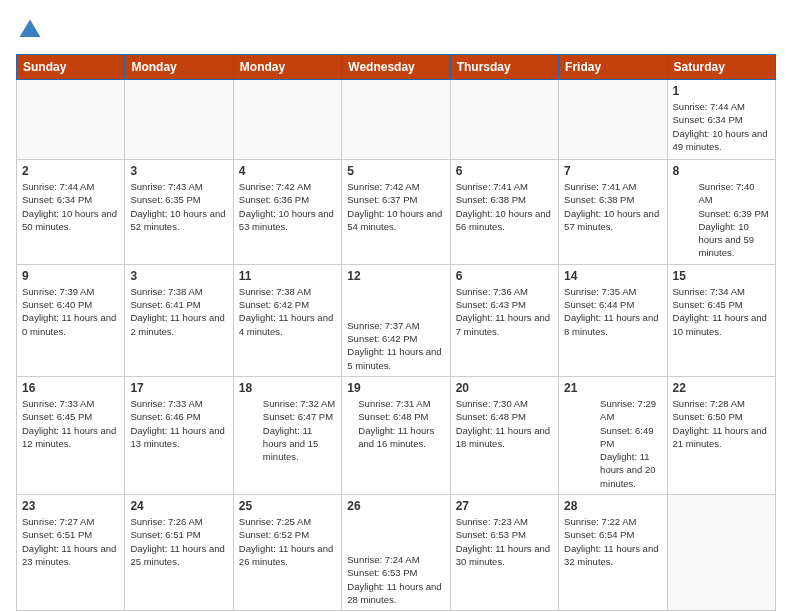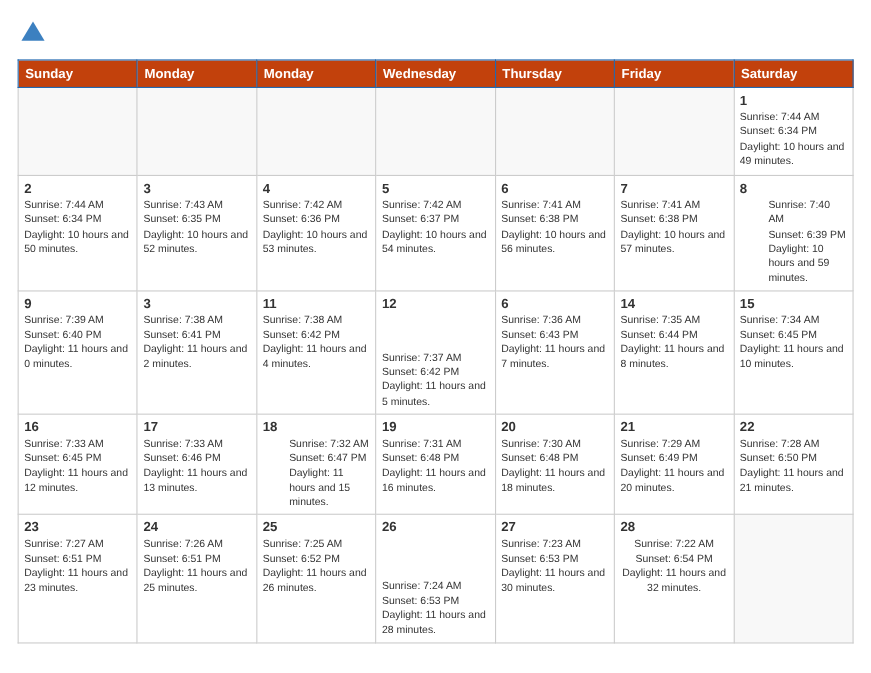--- a/index.html
+++ b/index.html
@@ -233,33 +233,33 @@
 Daylight: 11 hours and 13 minutes.</div>
         </td>
         <td>
           <span class="day-num">18</span>
           <div class="day-info" style="white-space: pre-line; margin-left: 24px;">Sunrise: 7:32 AM
 Sunset: 6:47 PM
 Daylight: 11 hours and 15 minutes.</div>
         </td>
         <td>
           <span class="day-num">19</span>
-          <div class="day-info" style="white-space: pre-line;">Sunrise: 7:31 AM
+          <div class="day-info" style="white-space: pre-line; margin-left: 11px;">Sunrise: 7:31 AM
 Sunset: 6:48 PM
 Daylight: 11 hours and 16 minutes.</div>
         </td>
         <td>
           <span class="day-num">20</span>
           <div class="day-info" style="white-space: pre-line;">Sunrise: 7:30 AM
 Sunset: 6:48 PM
 Daylight: 11 hours and 18 minutes.</div>
         </td>
         <td>
           <span class="day-num">21</span>
-          <div class="day-info" style="white-space: pre-line;">Sunrise: 7:29 AM
+          <div class="day-info" style="white-space: pre-line; margin-left: 36px;">Sunrise: 7:29 AM
 Sunset: 6:49 PM
 Daylight: 11 hours and 20 minutes.</div>
         </td>
         <td>
           <span class="day-num">22</span>
           <div class="day-info" style="white-space: pre-line;">Sunrise: 7:28 AM
 Sunset: 6:50 PM
 Daylight: 11 hours and 21 minutes.</div>
         </td>
       </tr>
@@ -289,20 +289,20 @@
 Daylight: 11 hours and 28 minutes.</div>
         </td>
         <td>
           <span class="day-num">27</span>
           <div class="day-info" style="white-space: pre-line;">Sunrise: 7:23 AM
 Sunset: 6:53 PM
 Daylight: 11 hours and 30 minutes.</div>
         </td>
         <td>
           <span class="day-num">28</span>
-          <div class="day-info" style="white-space: pre-line; text-align: center;">Sunrise: 7:22 AM
+          <div class="day-info" style="white-space: pre-line;">Sunrise: 7:22 AM
 Sunset: 6:54 PM
 Daylight: 11 hours and 32 minutes.</div>
         </td>
         <td class="empty"></td>
       </tr>
     </tbody>
 </table>
 
 </body></html>

